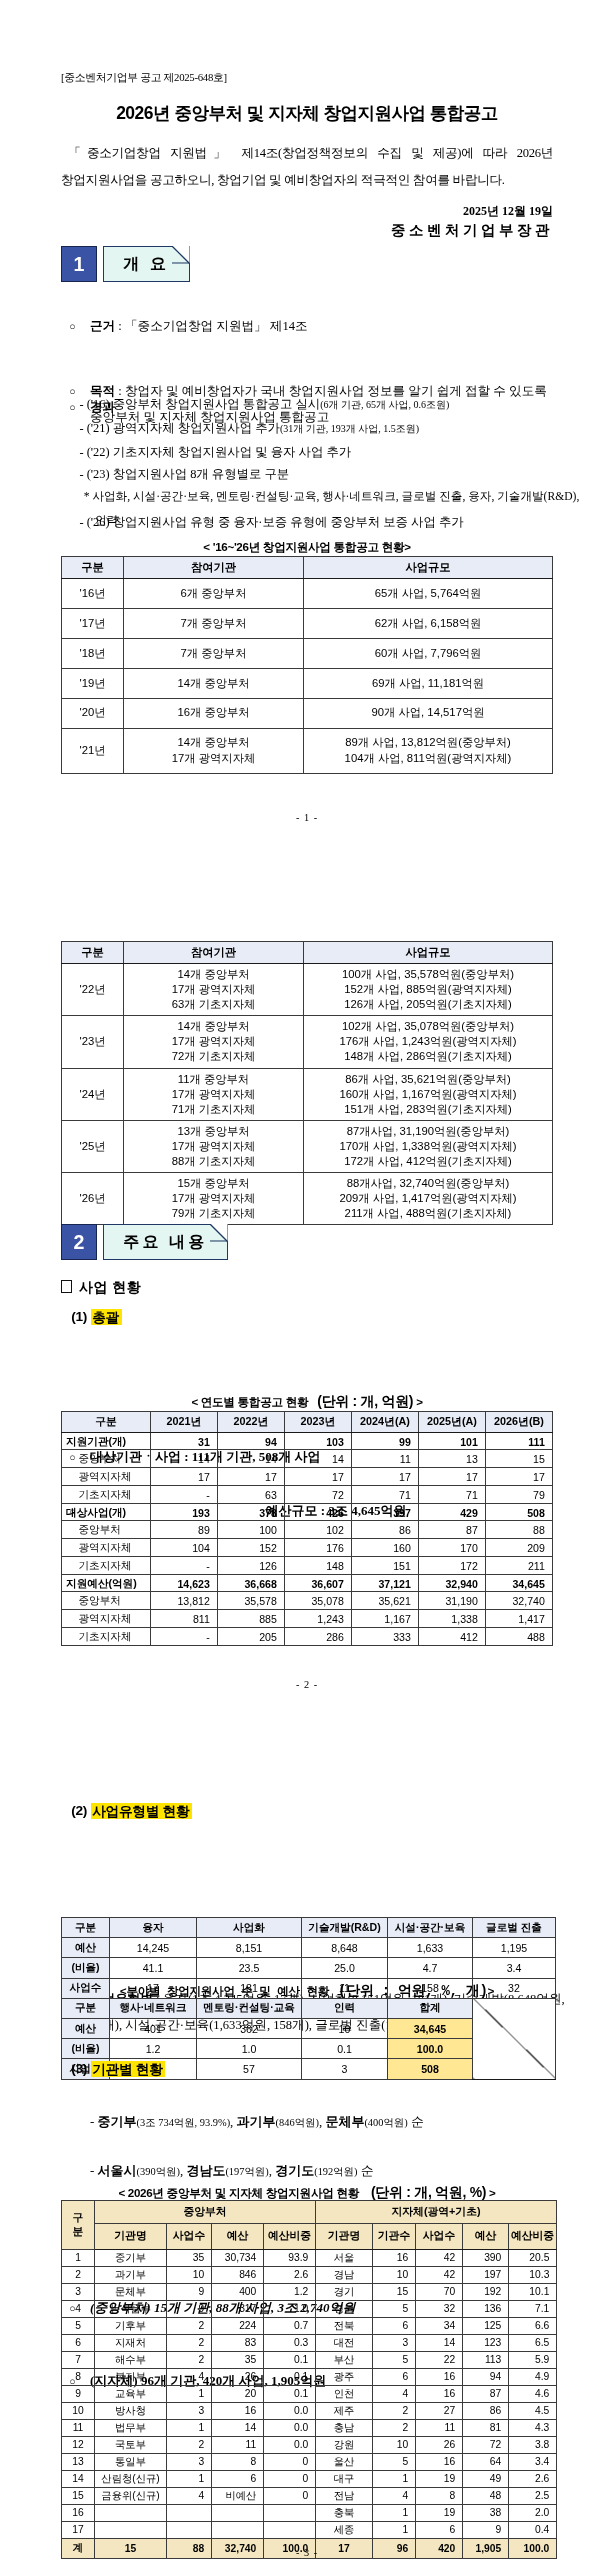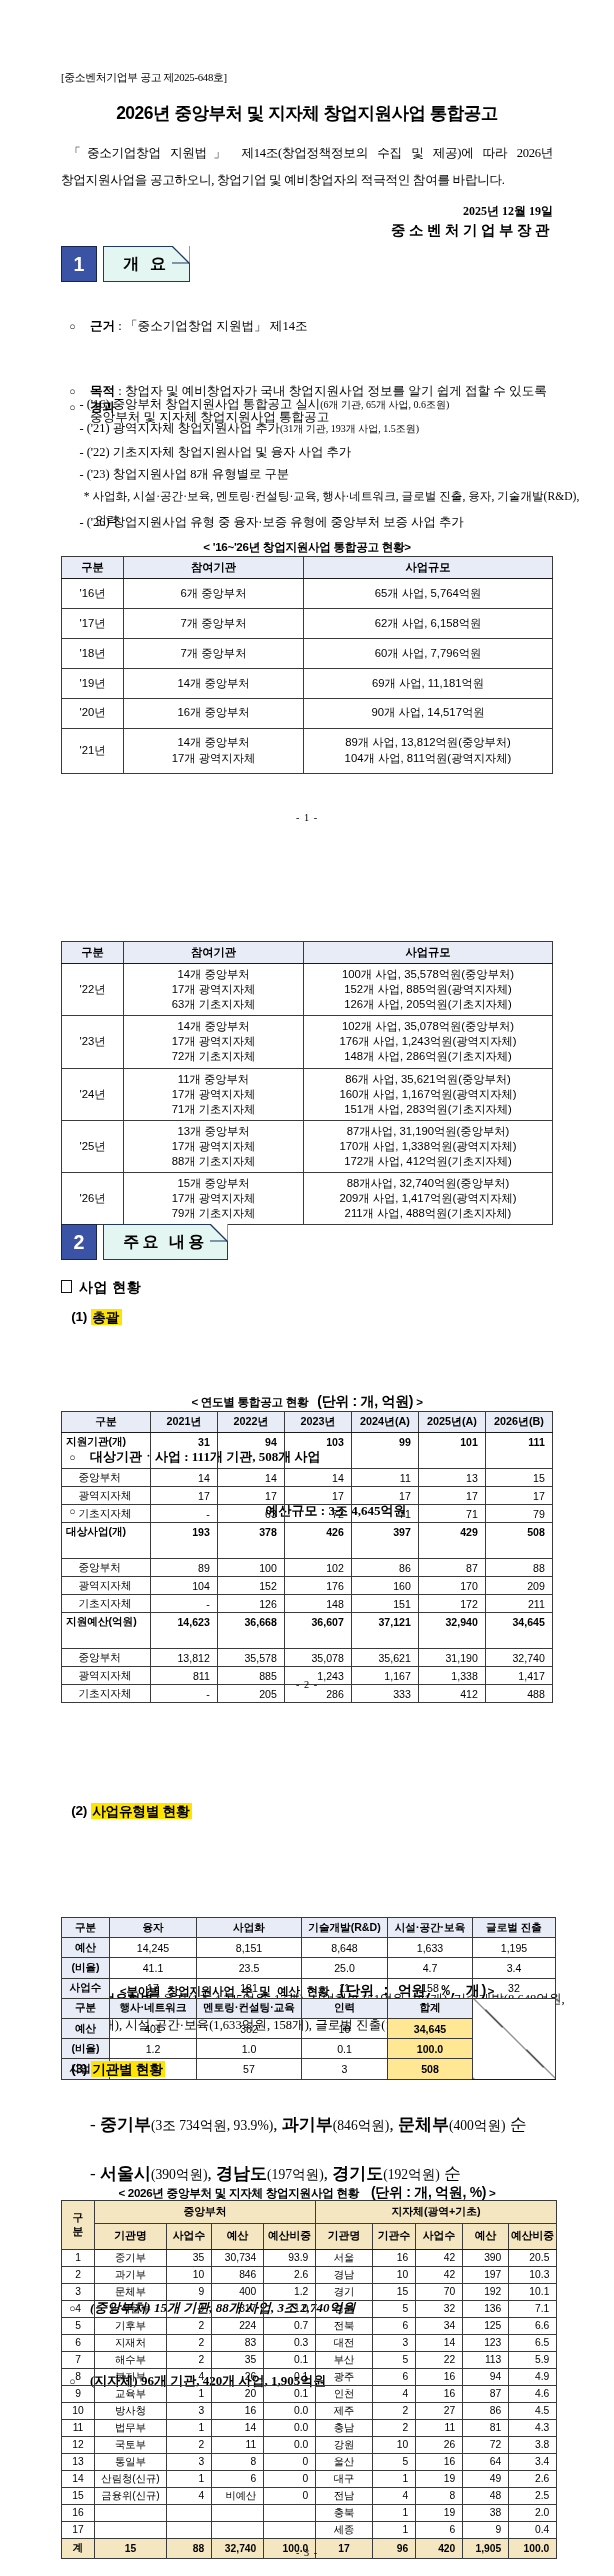--- a/index.html
+++ b/index.html
@@ -23,21 +23,21 @@
   .sec-box{margin-left:5.7px;background:#e3f6f1;border:1px solid #1f3864;padding:0 19.6px;
            display:flex;align-items:center;font-family:"Liberation Sans",sans-serif;
            font-weight:bold;font-size:16px;letter-spacing:3.1px;position:relative;box-sizing:border-box;}
   .fold{position:absolute;top:-1px;right:-1px;}
 
   
   .o-bullet{position:relative;padding-left:29px;font-size:12.6px;line-height:26px;word-break:keep-all;}
   .o-bullet::before{content:"○";position:absolute;left:8.2px;top:0.5px;font-size:10.3px;}
   .o-bold{font-weight:bold;font-size:13px;}
   .dash-item{padding-left:18.5px;font-size:12.4px;}
-  .dash-sub{padding-left:29px;font-size:17px;}
+  .dash-sub{padding-left:29px;font-size:13px;}
   .note-item{padding-left:34px;text-indent:-11.3px;font-size:11.6px;line-height:24px;word-break:keep-all;}
   .note-s{font-size:10px;}
   .seg-b{font-weight:bold;}
   .seg-s{font-size:0.8em;}
 
   .sq-heading{font-family:"Liberation Sans",sans-serif;font-weight:bold;font-size:14px;letter-spacing:0.5px;}
   .sq-heading::before{content:"";display:inline-block;width:8.8px;height:11.3px;border:1.3px solid #111;
                       margin-right:7.2px;vertical-align:-1px;}
   .h-num{padding-left:10.3px;font-family:"Liberation Sans",sans-serif;font-weight:bold;font-size:13.7px;letter-spacing:-0.3px;}
   .hl{background:#ffe400;padding:0.5px 2.6px 1px 1.5px;}
@@ -55,21 +55,21 @@
   .tbl-history{position:absolute;left:61px;width:491px;font-size:11.3px;}
   .tbl-history th{padding:3.1px 2.1px;font-size:11.3px;border-bottom:1px solid #1a1a1a;}
   .tbl-history td{text-align:center;white-space:pre-line;vertical-align:middle;}
   .tbl-h1 td{padding:6.7px 3.1px;line-height:15.5px;}
   .tbl-h2 td{padding:3.1px 3.1px;line-height:15px;}
 
   
   .tbl-yearly{position:absolute;left:61px;width:491px;font-size:10.6px;}
   .tbl-yearly th{padding:3.1px 1px;border-bottom:1px solid #1a1a1a;font-size:10.8px;}
   .tbl-yearly td{text-align:right;padding:1.5px 7.2px 1.5px 1px;}
-  .tbl-yearly tr.main td{font-weight:bold;border-top:0.8px solid #222;padding-top:2.1px;padding-bottom:19px;margin-top:8px;}
+  .tbl-yearly tr.main td{font-weight:bold;border-top:0.8px solid #222;padding-top:2.1px;padding-bottom:0;margin-top:8px;}
   .tbl-yearly tr.sub td{border-top:0.5px dotted #777;}
   .tbl-yearly td:first-child{text-align:left;padding-left:4.1px;}
   .tbl-yearly tr.sub td:first-child{padding-left:16.5px;font-weight:normal;border-left:0.5px solid #3a3a3a;}
 
   
   .tbl-type{position:absolute;left:61px;width:494px;font-size:10.6px;}
   .tbl-type th,.tbl-type td{text-align:center;padding:2.6px 1px;}
   .tbl-type th{background:#e8ecf6;}
   .tbl-type tr.dotted th,.tbl-type tr.dotted td{border-top:0.5px dotted #777;}
   .tbl-type tr.band2h th{border-top:1px solid #1a1a1a;}

